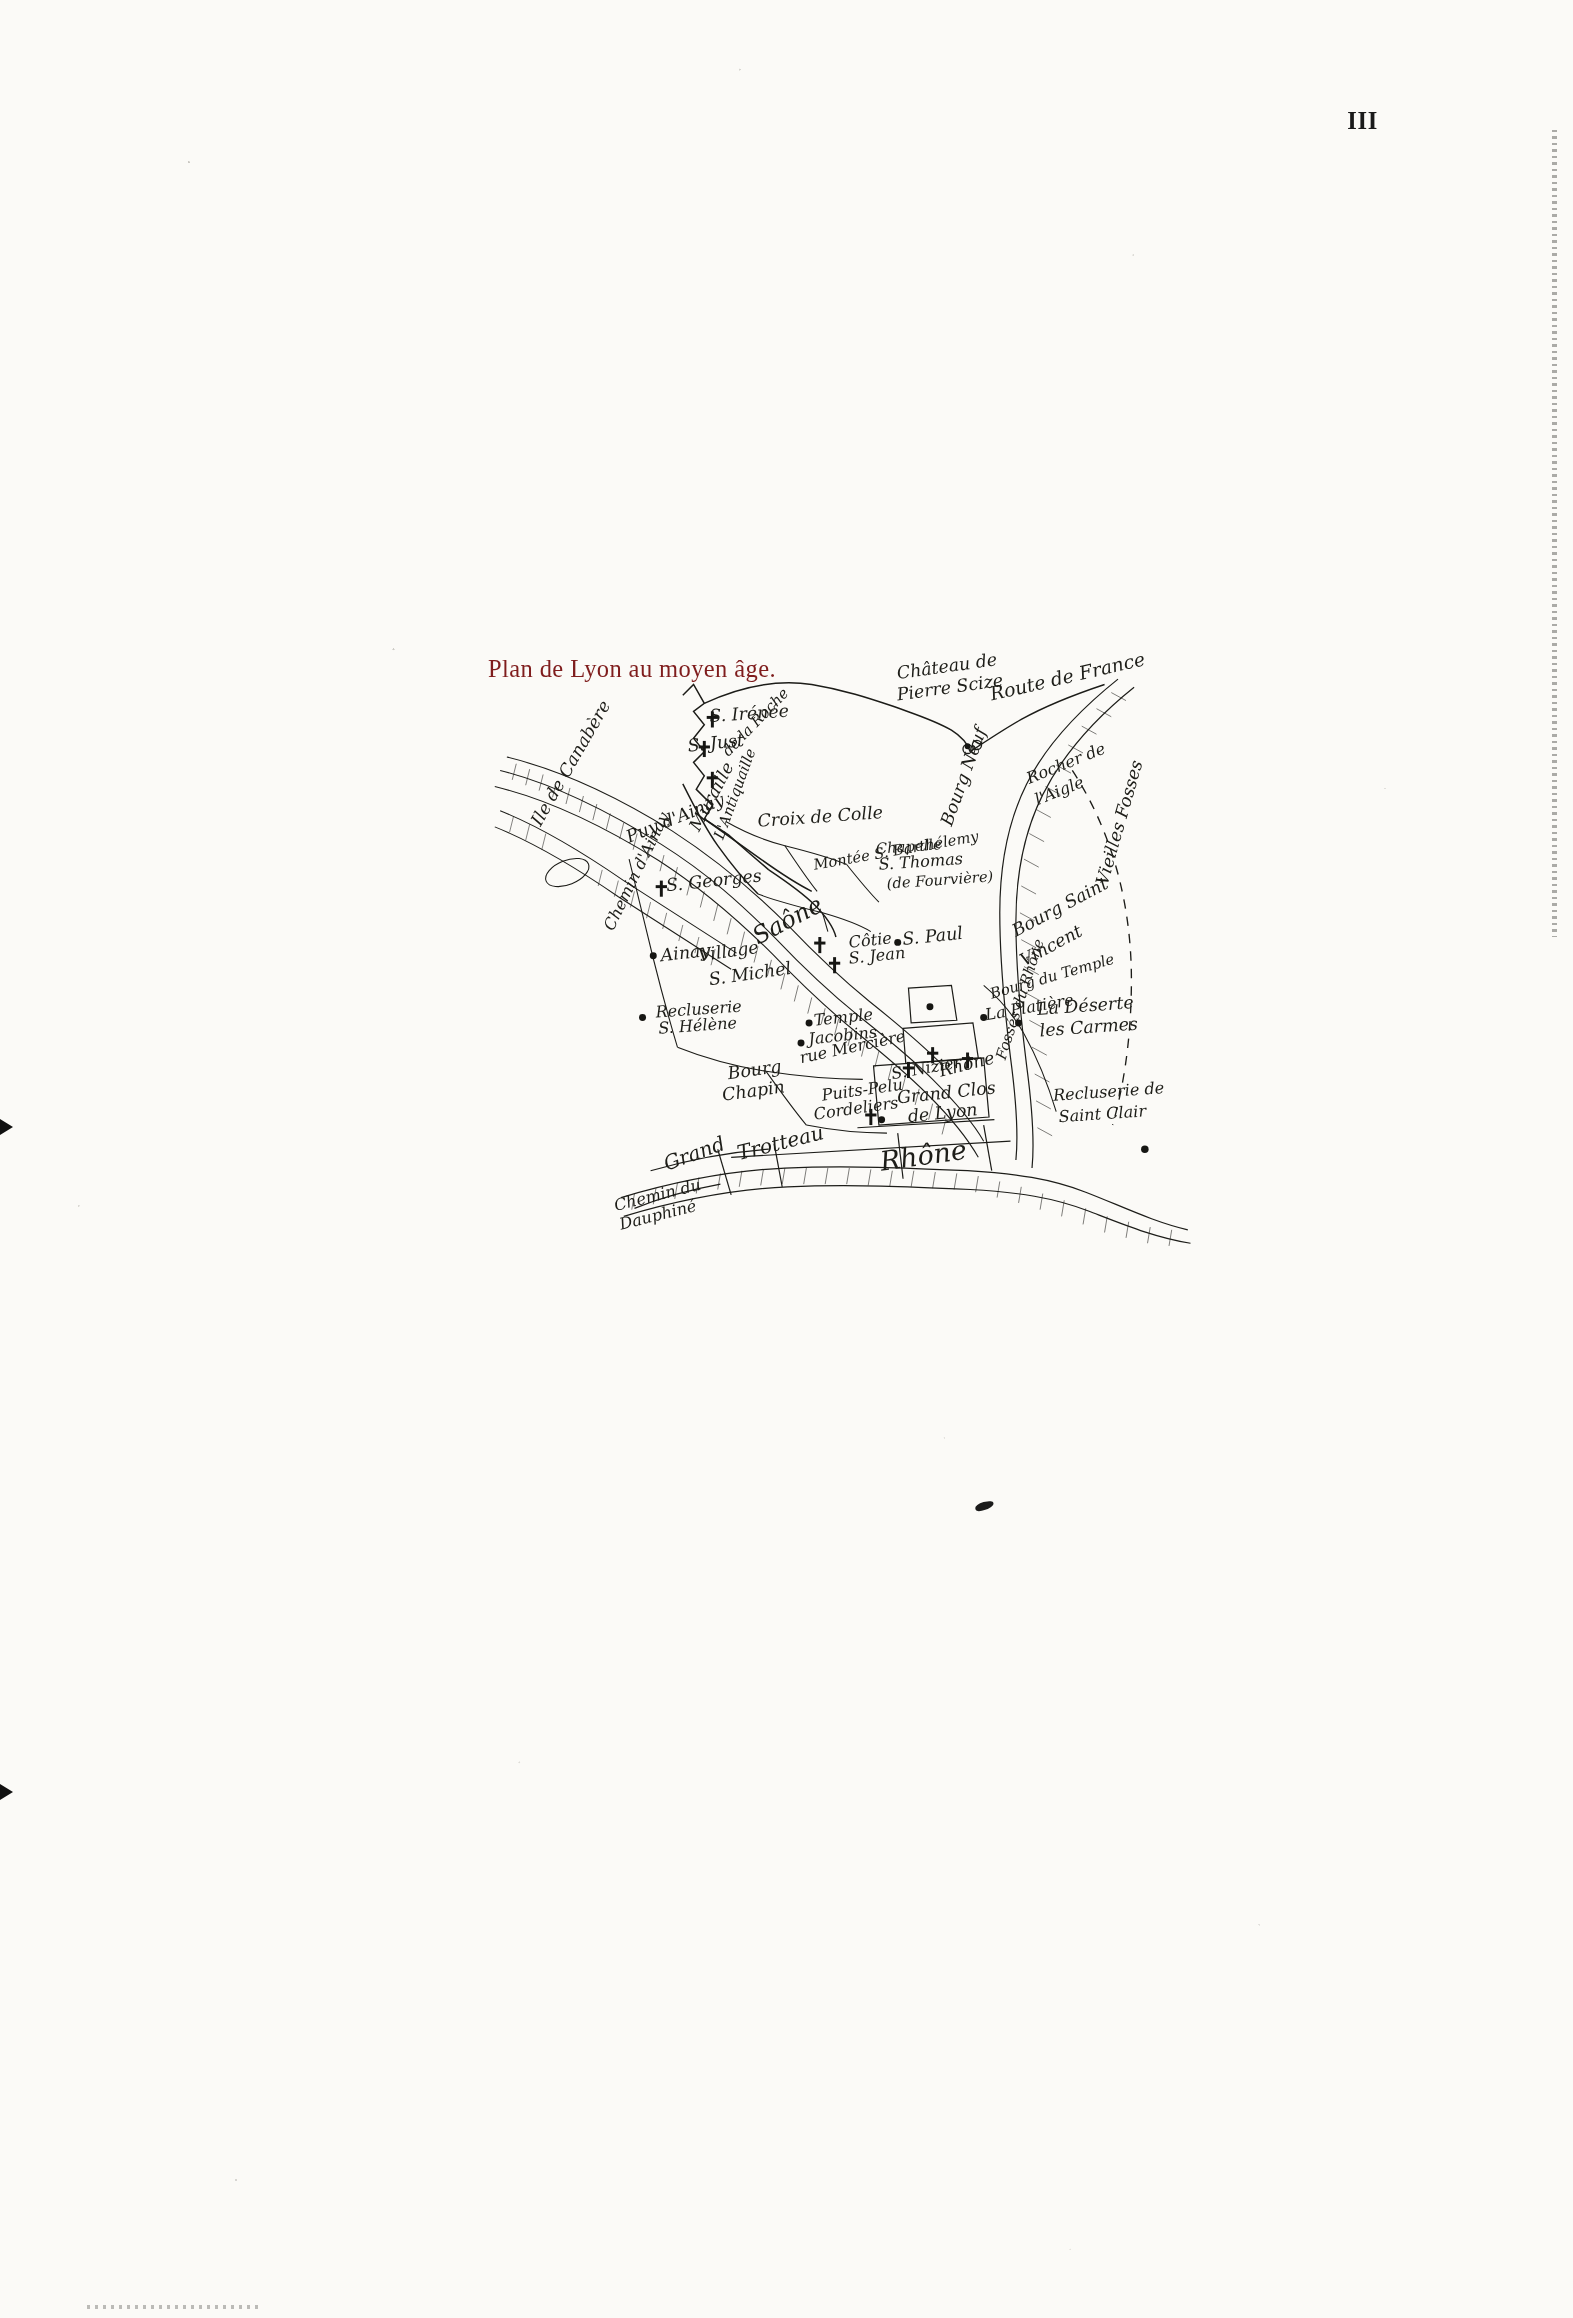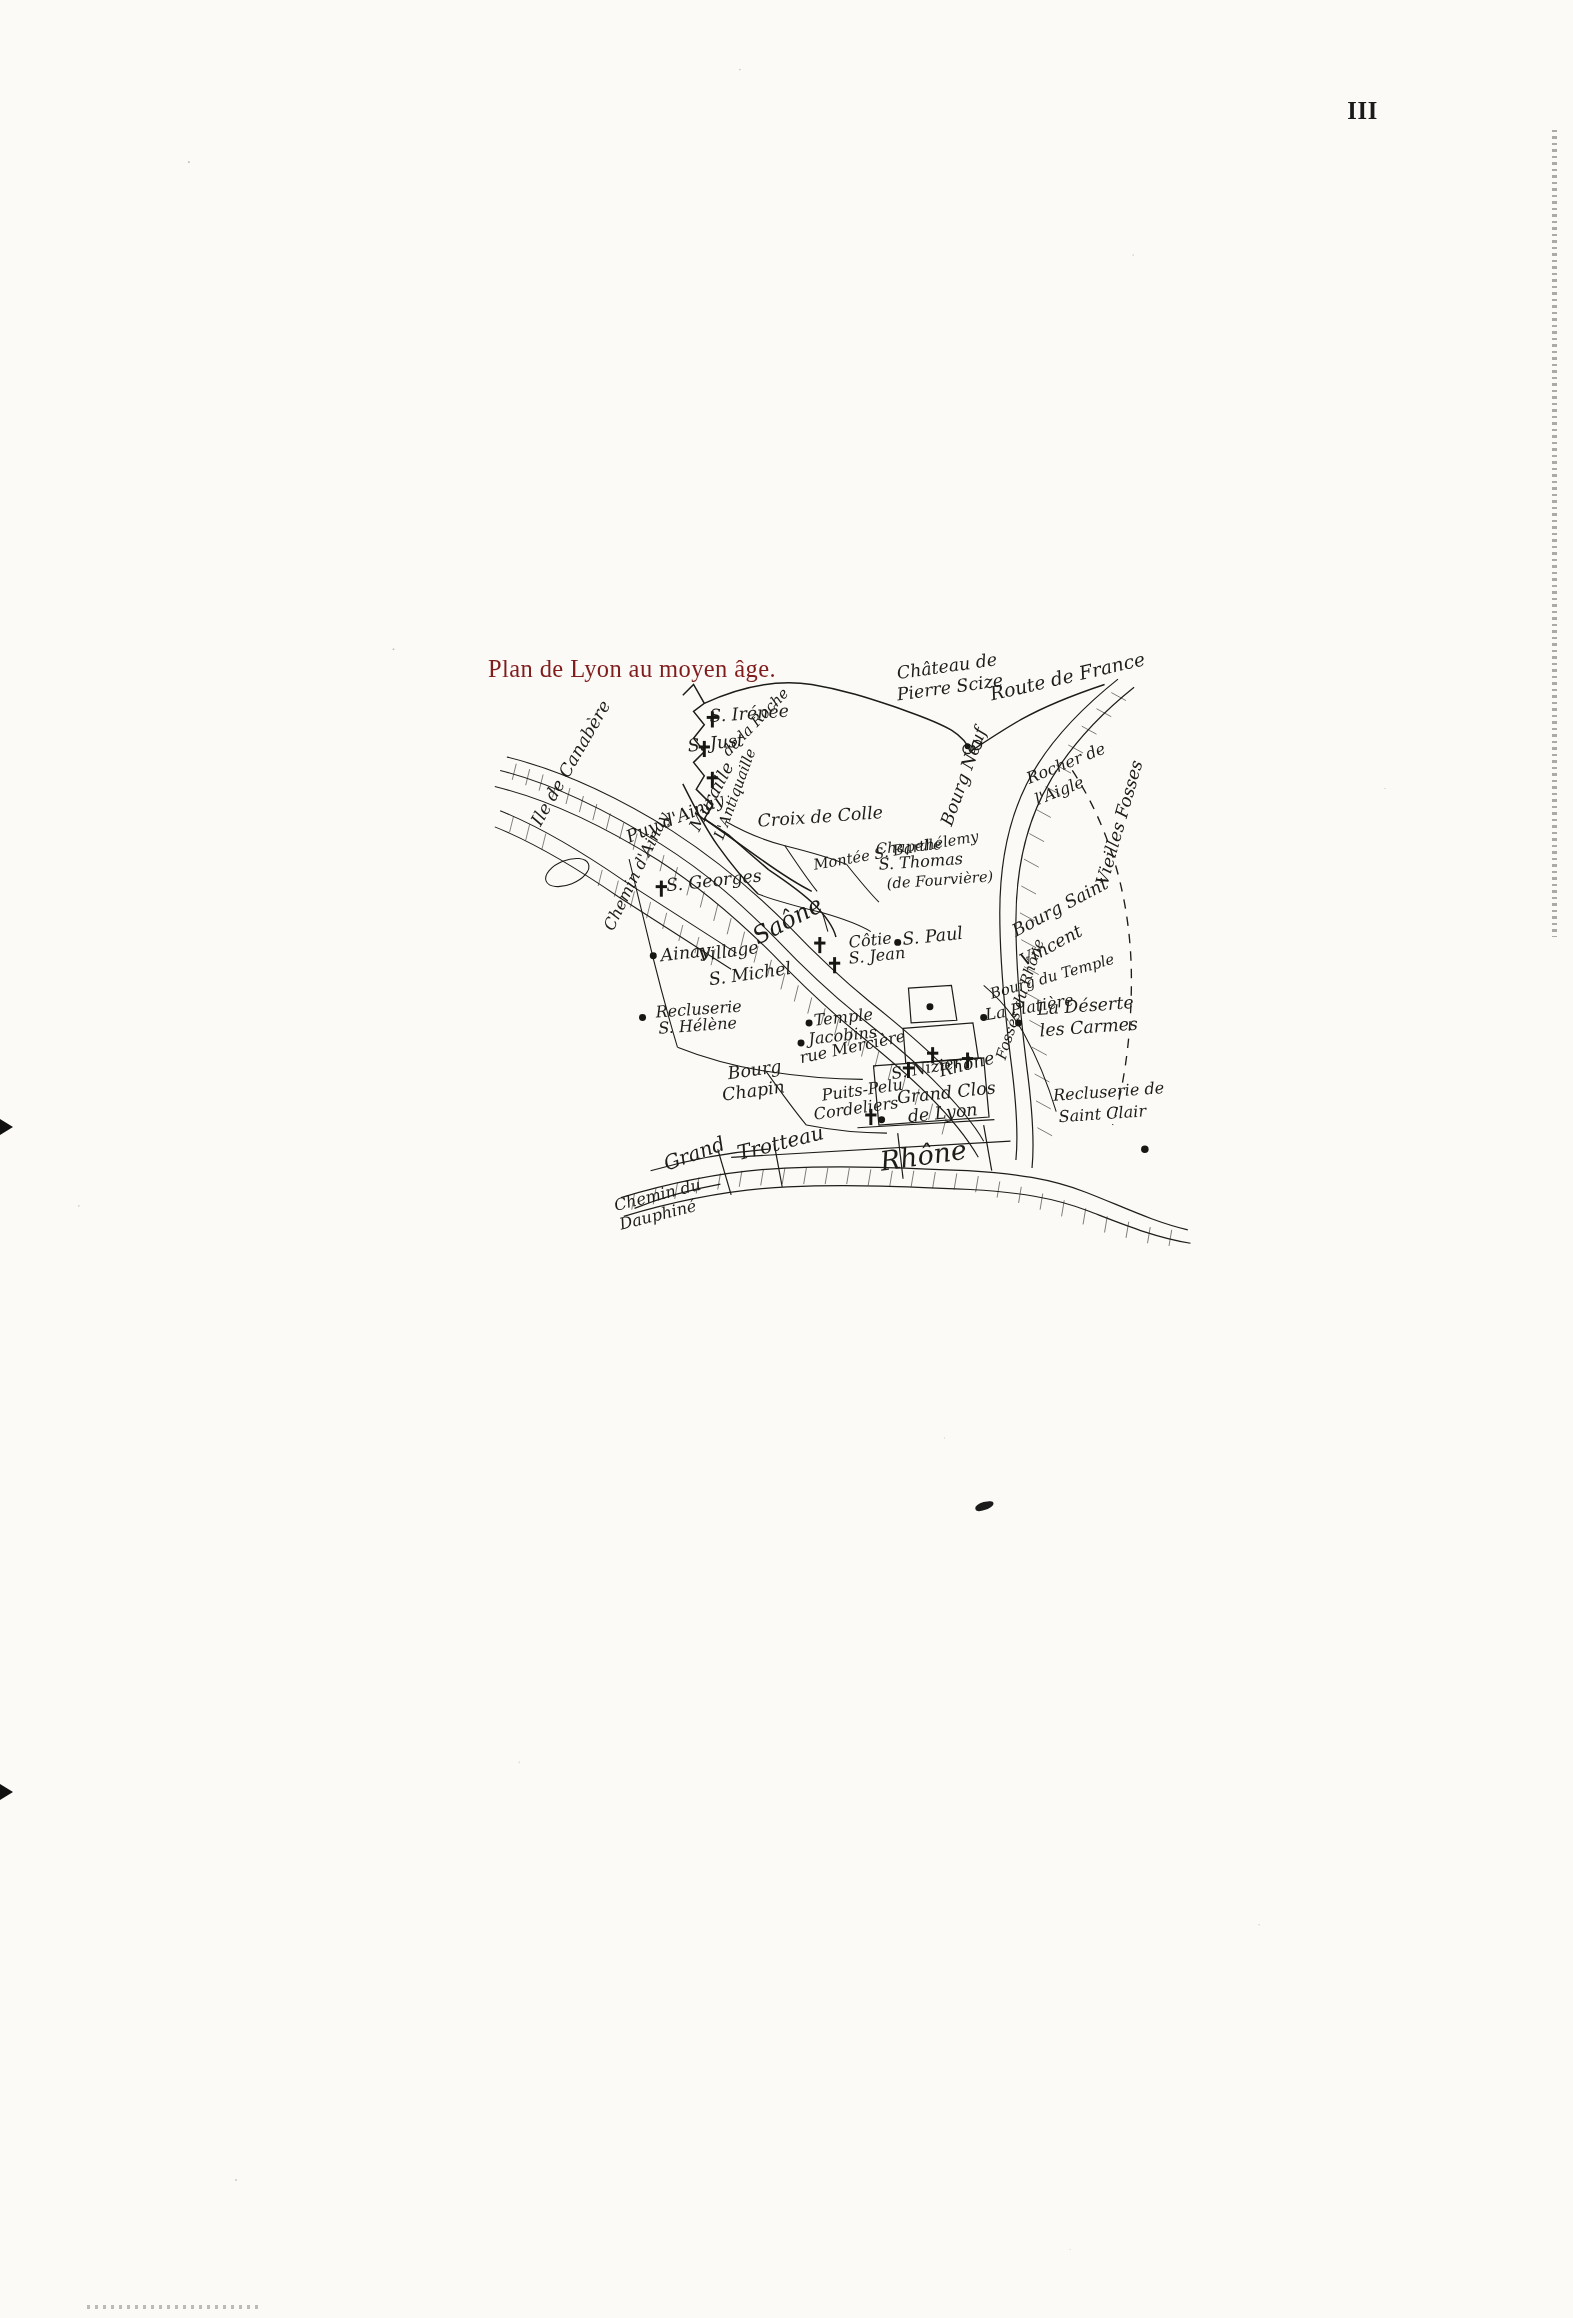--- a/index.html
+++ b/index.html
@@ -28,21 +28,21 @@
       radial-gradient(circle at 88% 34%, rgba(90,85,75,0.16) 0 0.7px, transparent 1px),
       radial-gradient(circle at 5% 52%, rgba(90,85,75,0.20) 0 0.8px, transparent 1.1px),
       radial-gradient(circle at 60% 62%, rgba(90,85,75,0.14) 0 0.7px, transparent 1px),
       radial-gradient(circle at 33% 76%, rgba(90,85,75,0.18) 0 0.8px, transparent 1.1px),
       radial-gradient(circle at 80% 83%, rgba(90,85,75,0.16) 0 0.7px, transparent 1px),
       radial-gradient(circle at 15% 94%, rgba(90,85,75,0.22) 0 0.9px, transparent 1.2px),
       radial-gradient(circle at 68% 97%, rgba(90,85,75,0.14) 0 0.7px, transparent 1px);
   }
   .page-number {
     position: absolute;
-    top: 97px;
+    top: 107px;
     right: 196px;
     font-size: 24.5px;
     font-weight: bold;
     letter-spacing: 0.7px;
     color: #1a1a1a;
   }
   .caption {
     position: absolute;
     top: 655px;
     left: 0;

